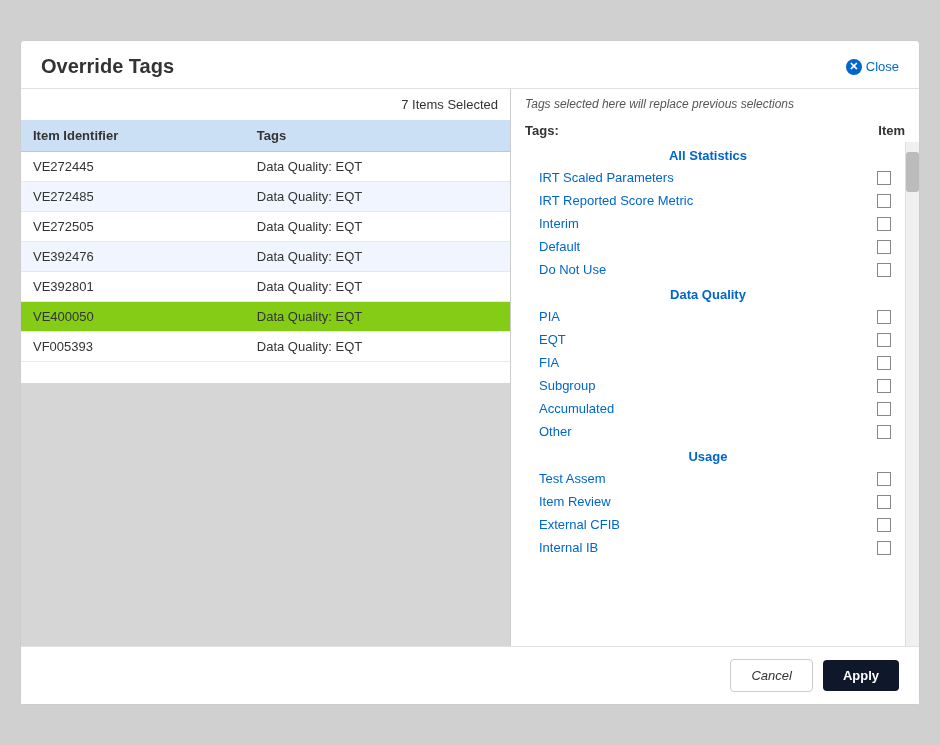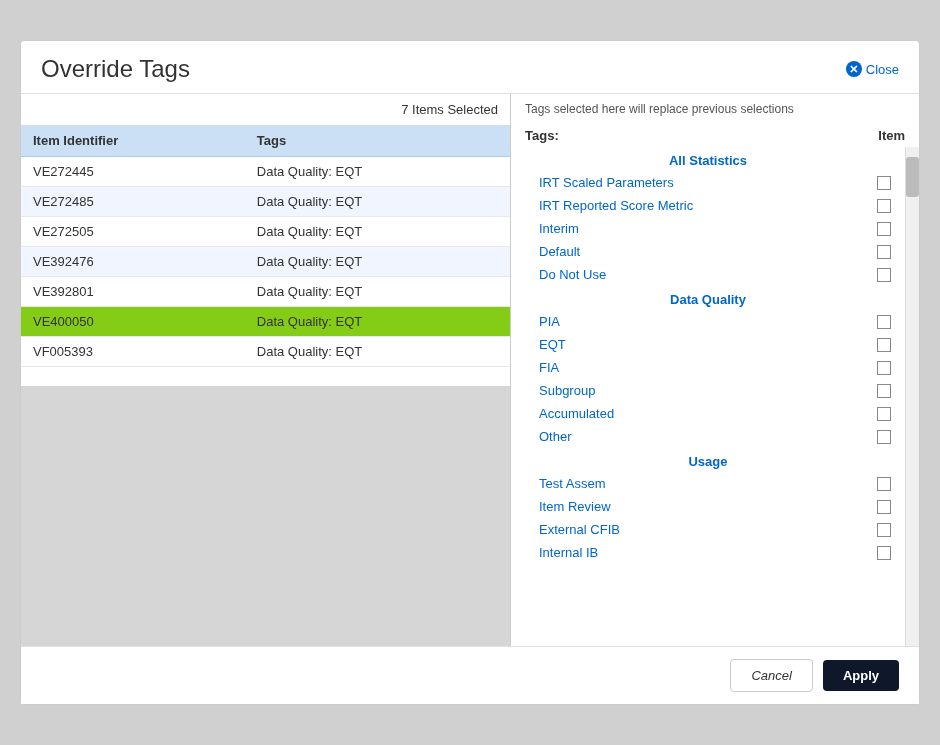--- a/index.html
+++ b/index.html
@@ -34,22 +34,22 @@
 
     .modal-header {
       display: flex;
       align-items: center;
       justify-content: space-between;
       padding: 14px 20px 10px 20px;
       border-bottom: 1px solid #e0e0e0;
     }
 
     .modal-title {
-      font-size: 24px;
-      font-weight: normal;
+      font-size: 20px;
+      font-weight: bold;
       color: #333;
       text-align: center;
     }
 
     .close-link {
       display: flex;
       align-items: center;
       gap: 4px;
       color: #0066cc;
       cursor: pointer;
@@ -147,20 +147,21 @@
       flex: 1;
       display: flex;
       flex-direction: column;
       overflow: hidden;
     }
 
     .right-header {
       padding: 8px 14px;
       font-size: 12px;
       color: #555;
+      font-style: italic;
     }
 
     .tags-table-header {
       display: flex;
       justify-content: space-between;
       padding: 4px 14px 4px 14px;
       font-weight: bold;
       color: #333;
       font-size: 13px;
     }

